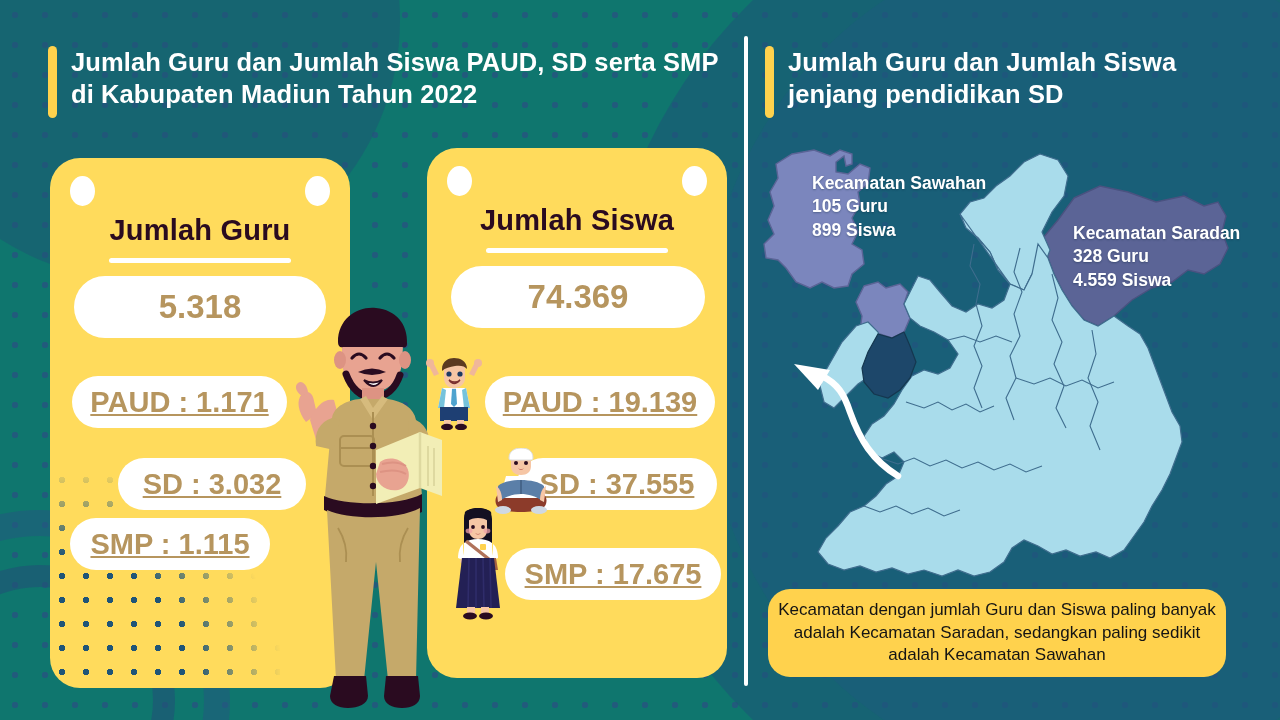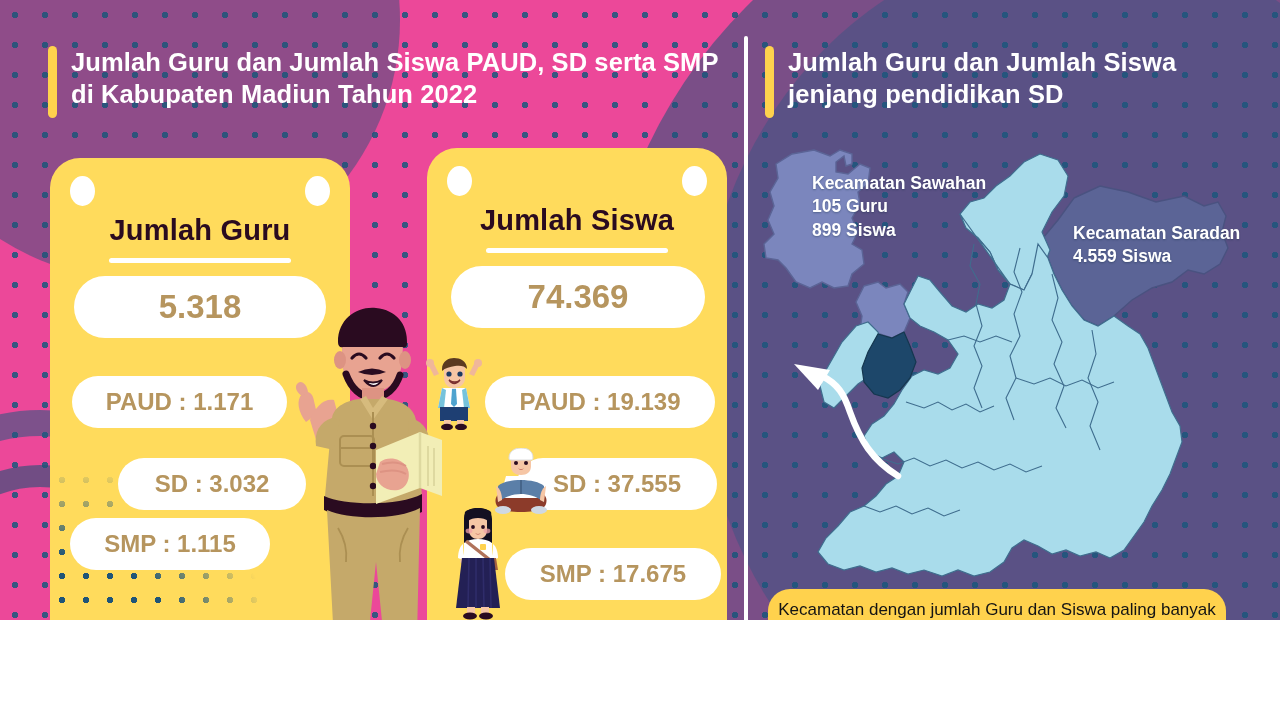--- a/index.html
+++ b/index.html
@@ -3,22 +3,22 @@
 <meta charset="utf-8">
 <style>
   * { box-sizing: border-box; margin: 0; padding: 0; }
   html, body {
     width: 1280px; height: 720px;
     overflow: hidden;
     font-family: "Liberation Sans", sans-serif;
   }
   #stage {
     position: relative;
-    width: 1280px; height: 620px;
-    background: #ec4899;
+    width: 1280px; height: 720px;
+    background: #0f766e;
     overflow: hidden;
   }
 
   
   .bg-layer { position: absolute; inset: 0; pointer-events: none; }
   .bg-dots {
     position: absolute; inset: 0;
     background-image: radial-gradient(circle, #23587d 3.2px, transparent 3.4px);
     background-size: 30px 30px;
     opacity: .9;
@@ -137,21 +137,21 @@
     background: #ffffff;
     border-radius: 40px;
     display: flex;
     align-items: center;
     justify-content: center;
     color: #b6955e;
     font-weight: bold;
     z-index: 4;
   }
   .pill.big { height: 62px; font-size: 33px; }
-  .pill.sub { height: 52px; font-size: 24px; }
+  .pill.sub { height: 52px; font-size: 29px; text-decoration: underline; }
 
   
   #guru-total { left: 24px;  top: 118px; width: 252px; }
   #guru-paud  { left: 22px;  top: 218px; width: 215px; }
   #guru-sd    { left: 68px;  top: 300px; width: 188px; }
   #guru-smp   { left: 20px;  top: 360px; width: 200px; }
 
   
   #siswa-total { left: 24px; top: 118px; width: 254px; }
   #siswa-paud  { left: 58px; top: 228px; width: 230px; text-align: center; }
@@ -426,20 +426,21 @@
   </svg>
 
   <div class="map-label" id="label-sawahan">
     <div>Kecamatan Sawahan</div>
     <div>105 Guru</div>
     <div>899 Siswa</div>
   </div>
 
   <div class="map-label" id="label-saradan">
     <div>Kecamatan Saradan</div>
+    <div>328 Guru</div>
     <div>4.559 Siswa</div>
   </div>
 
   <div id="caption">
     <div class="cap-text">Kecamatan dengan jumlah Guru dan Siswa paling banyak adalah Kecamatan Saradan, sedangkan paling sedikit adalah Kecamatan Sawahan</div>
   </div>
 
 </div>
 
 </body></html>

